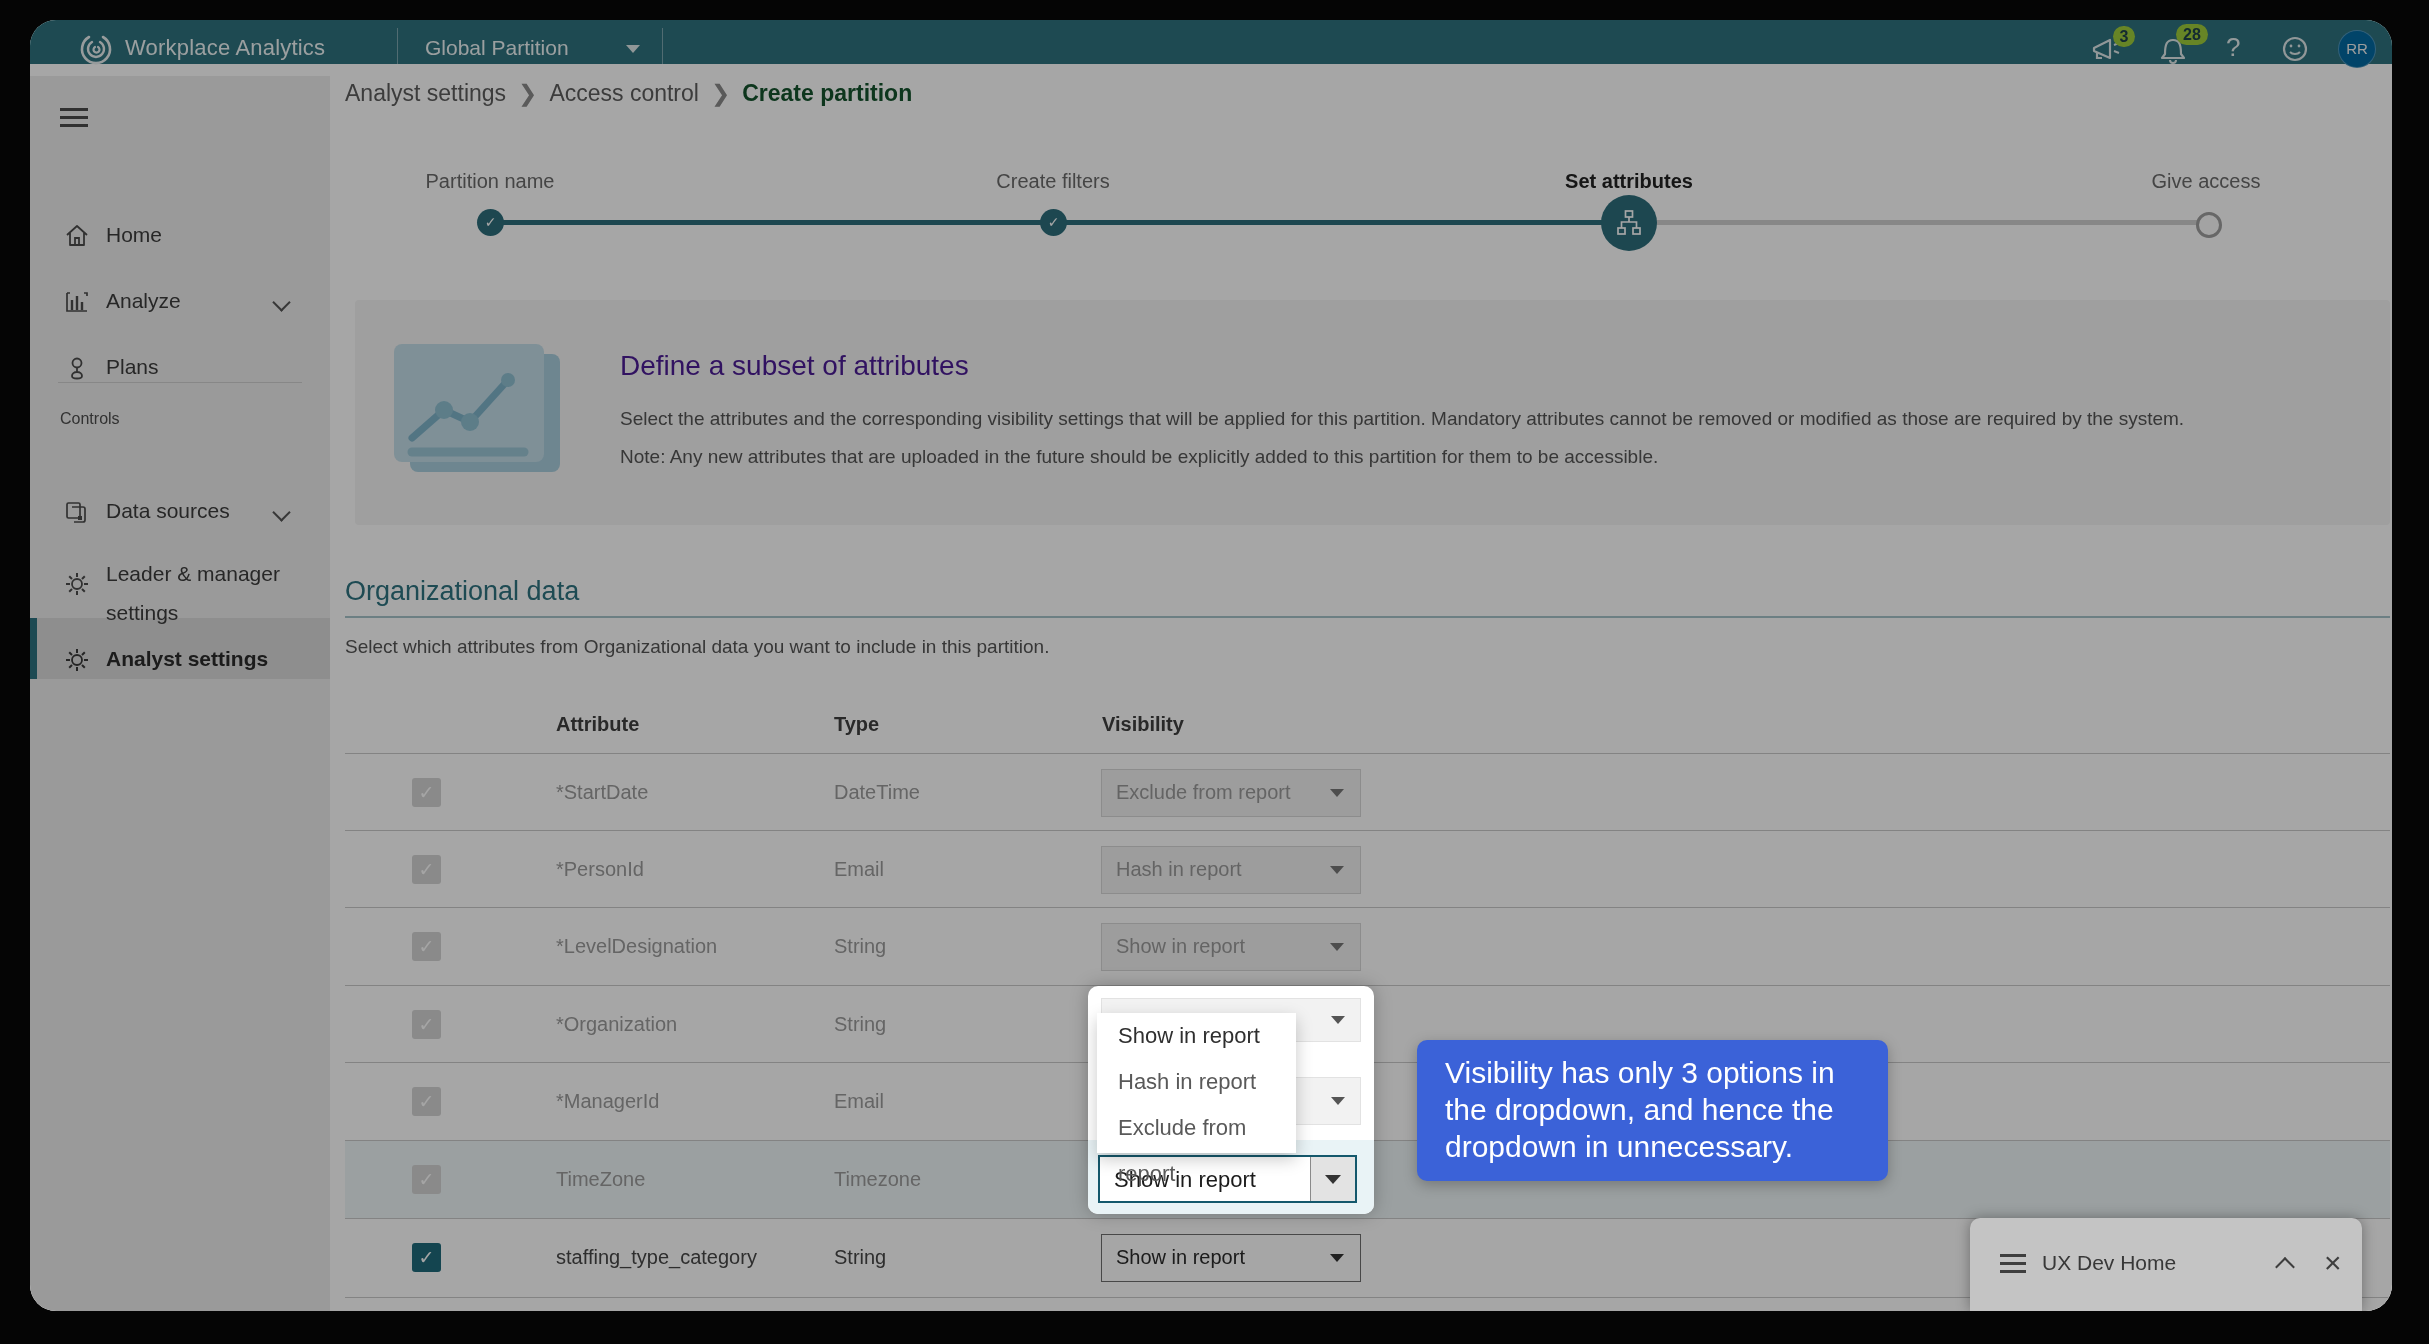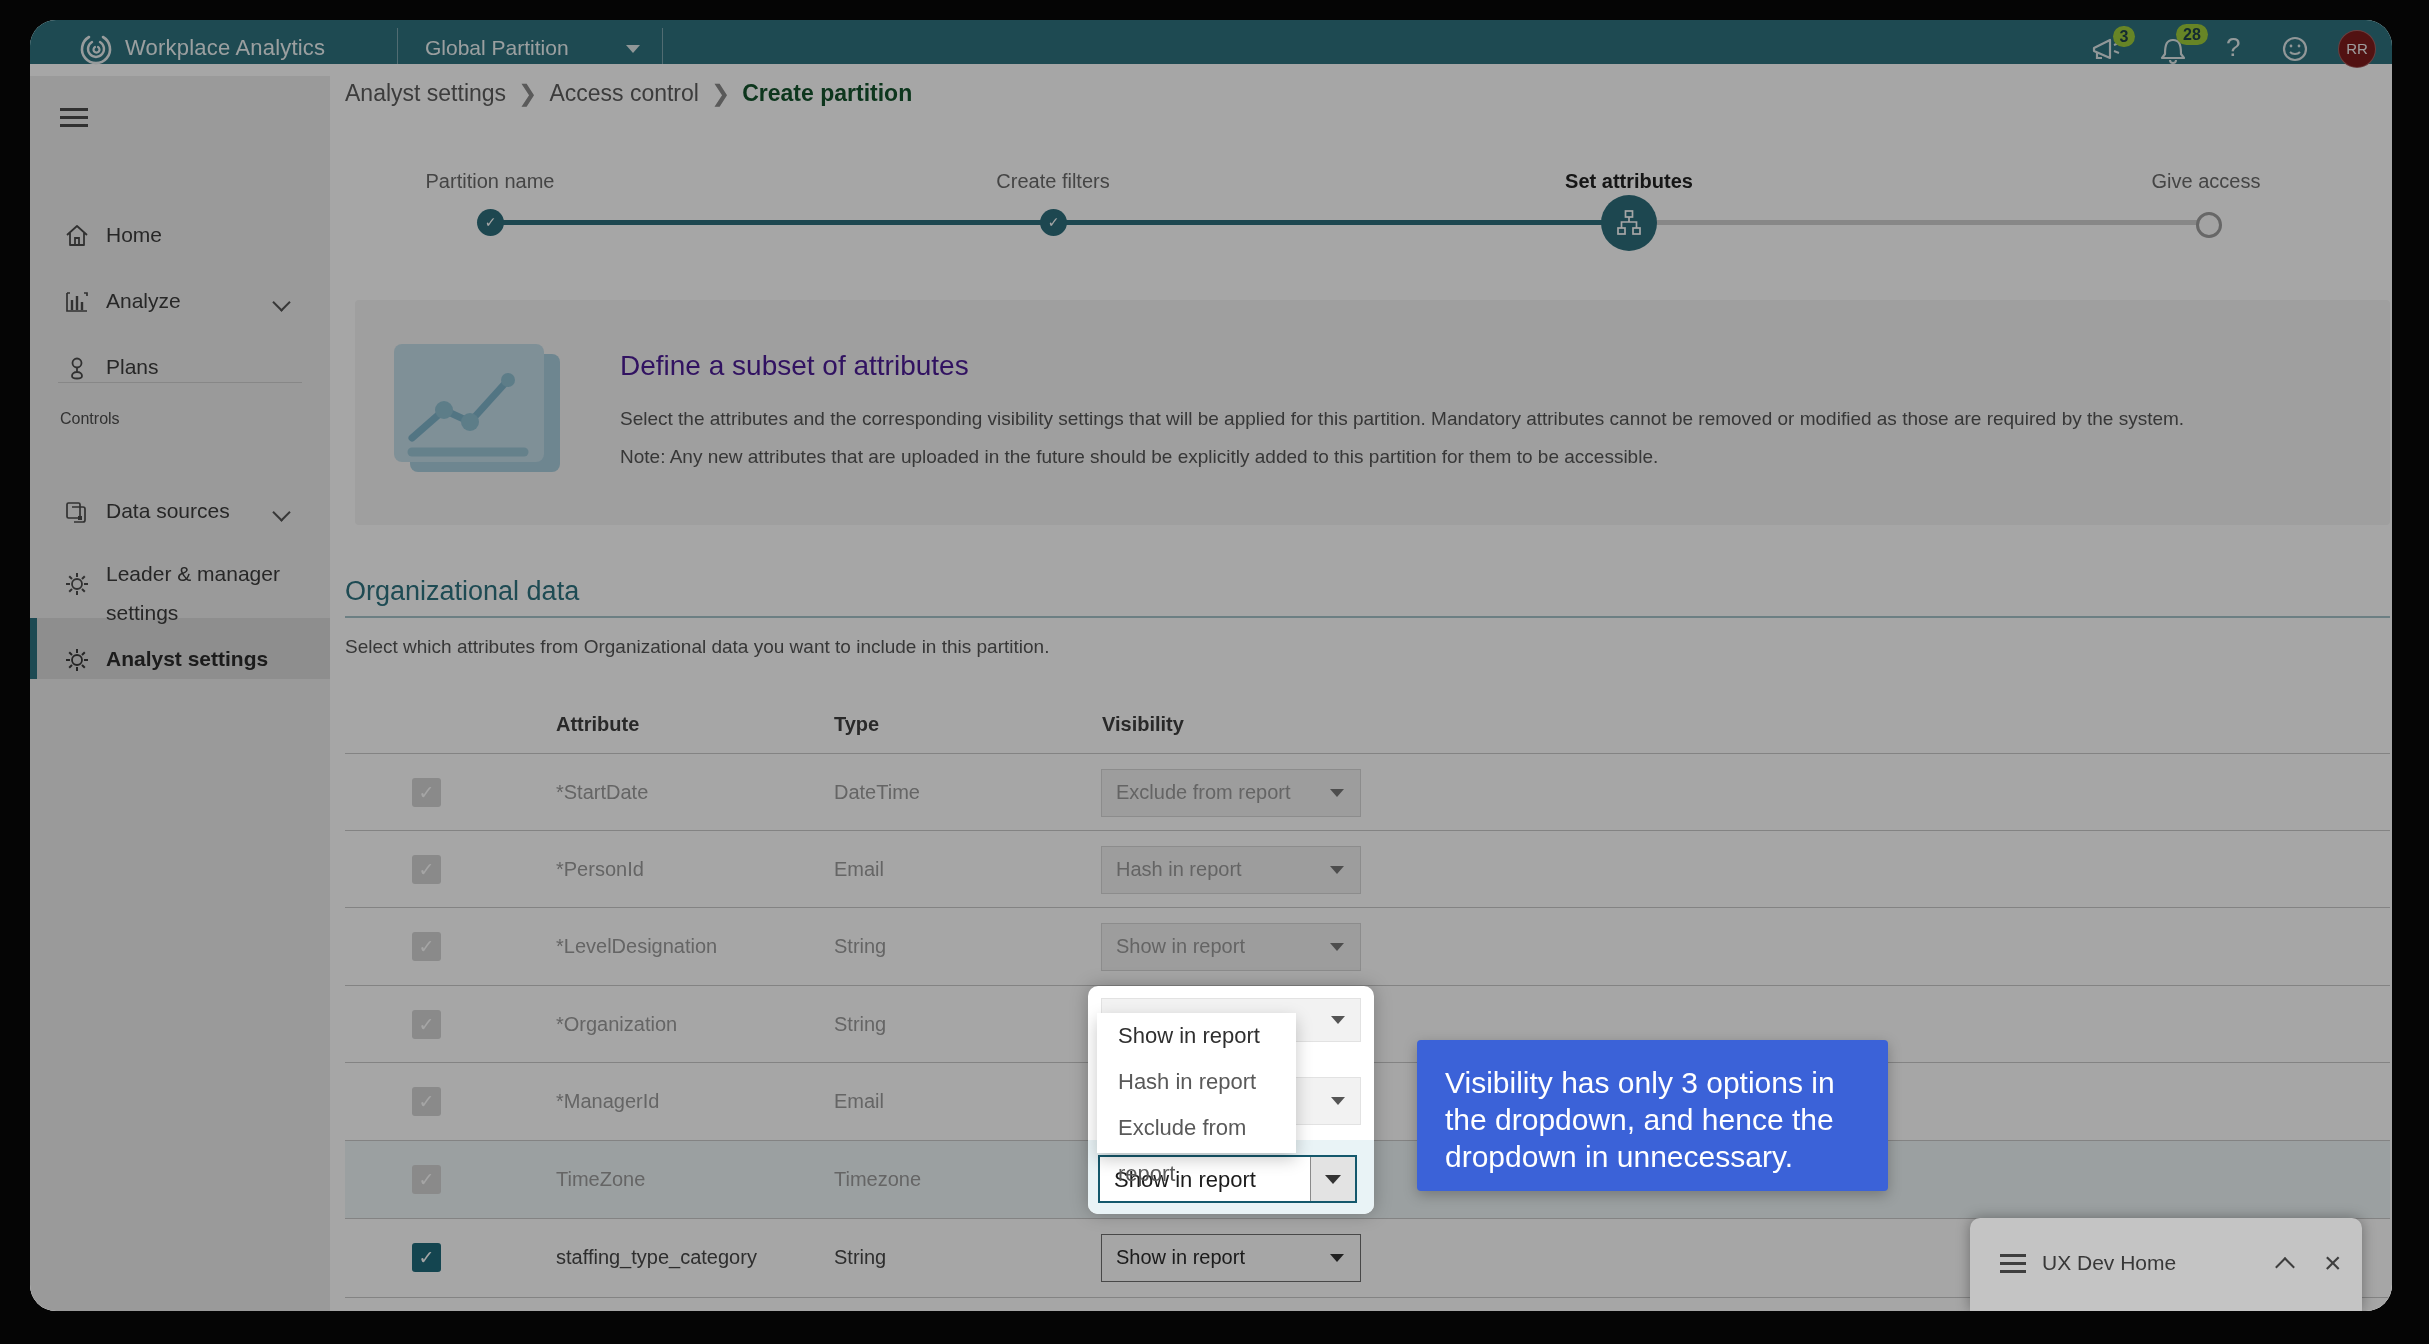--- a/index.html
+++ b/index.html
@@ -9,21 +9,21 @@
   
   .topbar{position:absolute;left:0;top:0;width:100%;height:44px;background:#2e727e;z-index:5;}
   .topbar .title{position:absolute;left:95px;top:15px;color:#eef5f6;font-size:22px;letter-spacing:.2px;}
   .tb-divider{position:absolute;top:8px;width:1px;height:40px;background:rgba(255,255,255,.38);}
   .partition{position:absolute;left:395px;top:16px;color:#eef5f6;font-size:21px;}
   .caret{position:absolute;width:0;height:0;border-left:7px solid transparent;border-right:7px solid transparent;border-top:8px solid #dfe9ea;}
   .tb-icon{position:absolute;top:12px;}
   .badge{position:absolute;background:#9fcc3b;color:#20424a;font-size:16px;font-weight:bold;border-radius:12px;
     text-align:center;line-height:21px;z-index:6;}
   .qmark{position:absolute;color:#e4edee;font-size:26px;top:12px;}
-  .avatar{position:absolute;left:2308px;top:10px;width:36px;height:36px;border-radius:50%;background:#7f1d1d;
+  .avatar{position:absolute;left:2308px;top:10px;width:36px;height:36px;border-radius:50%;background:#0369a1;
     border:1px solid rgba(255,255,255,.3);color:#f2f2f2;font-size:15px;text-align:center;line-height:36px;}
   
   .sidebar{position:absolute;left:0;top:56px;width:300px;bottom:0;background:#ededed;z-index:4;}
   .hamburger span{display:block;width:28px;height:3px;background:#4c4c4c;margin-bottom:5px;}
   .hamburger{position:absolute;left:30px;top:32px;}
   .nav-item{position:absolute;left:0;width:300px;height:56px;color:#3c3c3c;font-size:21px;}
   .nav-item .ic{position:absolute;left:33px;top:14px;}
   .nav-item .lbl{position:absolute;left:76px;top:15px;}
   .nav-item .chev{position:absolute;right:42px;top:22px;width:11px;height:11px;border-right:2px solid #555;
     border-bottom:2px solid #555;transform:rotate(45deg);}
@@ -84,22 +84,22 @@
     box-shadow:0 6px 16px rgba(0,0,0,.22);z-index:3;}
   .popup .opt{height:46px;line-height:46px;padding-left:21px;font-size:22px;color:#595959;}
   .popup .opt:first-child{color:#2f2f2f;}
   .fsel{position:absolute;left:10px;top:169px;width:259px;height:48px;background:#fff;border:2px solid #14586c;
     box-sizing:border-box;z-index:2;}
   .fsel .val{position:absolute;left:14px;top:10px;font-size:22px;color:#1c1c1c;}
   .fsel .btn{position:absolute;right:0;top:0;width:44px;height:44px;background:#e3e3e3;border-left:1px solid #8a8a8a;}
   .fsel .btn .arr{position:absolute;left:14px;top:18px;width:0;height:0;border-left:8px solid transparent;
     border-right:8px solid transparent;border-top:9px solid #333;}
   
-  .note{position:absolute;left:1387px;top:1020px;width:415px;background:#3b62d8;border-radius:4px;z-index:70;
-    color:#fff;font-size:30px;line-height:37px;padding:24px 28px 16px 28px;box-shadow:0 4px 14px rgba(0,0,0,.25);}
+  .note{position:absolute;left:1387px;top:1020px;width:415px;background:#3b62d8;border-radius:10px;z-index:70;
+    color:#fff;font-size:30px;line-height:37px;padding:14px 28px 16px 28px;box-shadow:0 4px 14px rgba(0,0,0,.25);}
   
   .devtools{position:absolute;left:1940px;top:1198px;width:392px;height:93px;background:#c4c4c4;
     border-radius:10px 10px 0 0;z-index:65;box-shadow:0 0 14px rgba(0,0,0,.35);}
   .devtools .dt-burger span{display:block;width:26px;height:3px;background:#3e3e3e;margin-bottom:5px;}
   .devtools .dt-burger{position:absolute;left:30px;top:36px;}
   .devtools .dt-title{position:absolute;left:72px;top:33px;font-size:21px;color:#383838;}
   .devtools .dt-chev{position:absolute;left:308px;top:42px;width:12px;height:12px;border-left:2px solid #3e3e3e;
     border-top:2px solid #3e3e3e;transform:rotate(45deg);}
   .devtools .dt-close{position:absolute;left:354px;top:28px;font-size:30px;color:#3e3e3e;}
   .footer-item{position:absolute;left:0;top:1225px;width:300px;height:50px;font-size:19px;color:#3c3c3c;z-index:4;}

